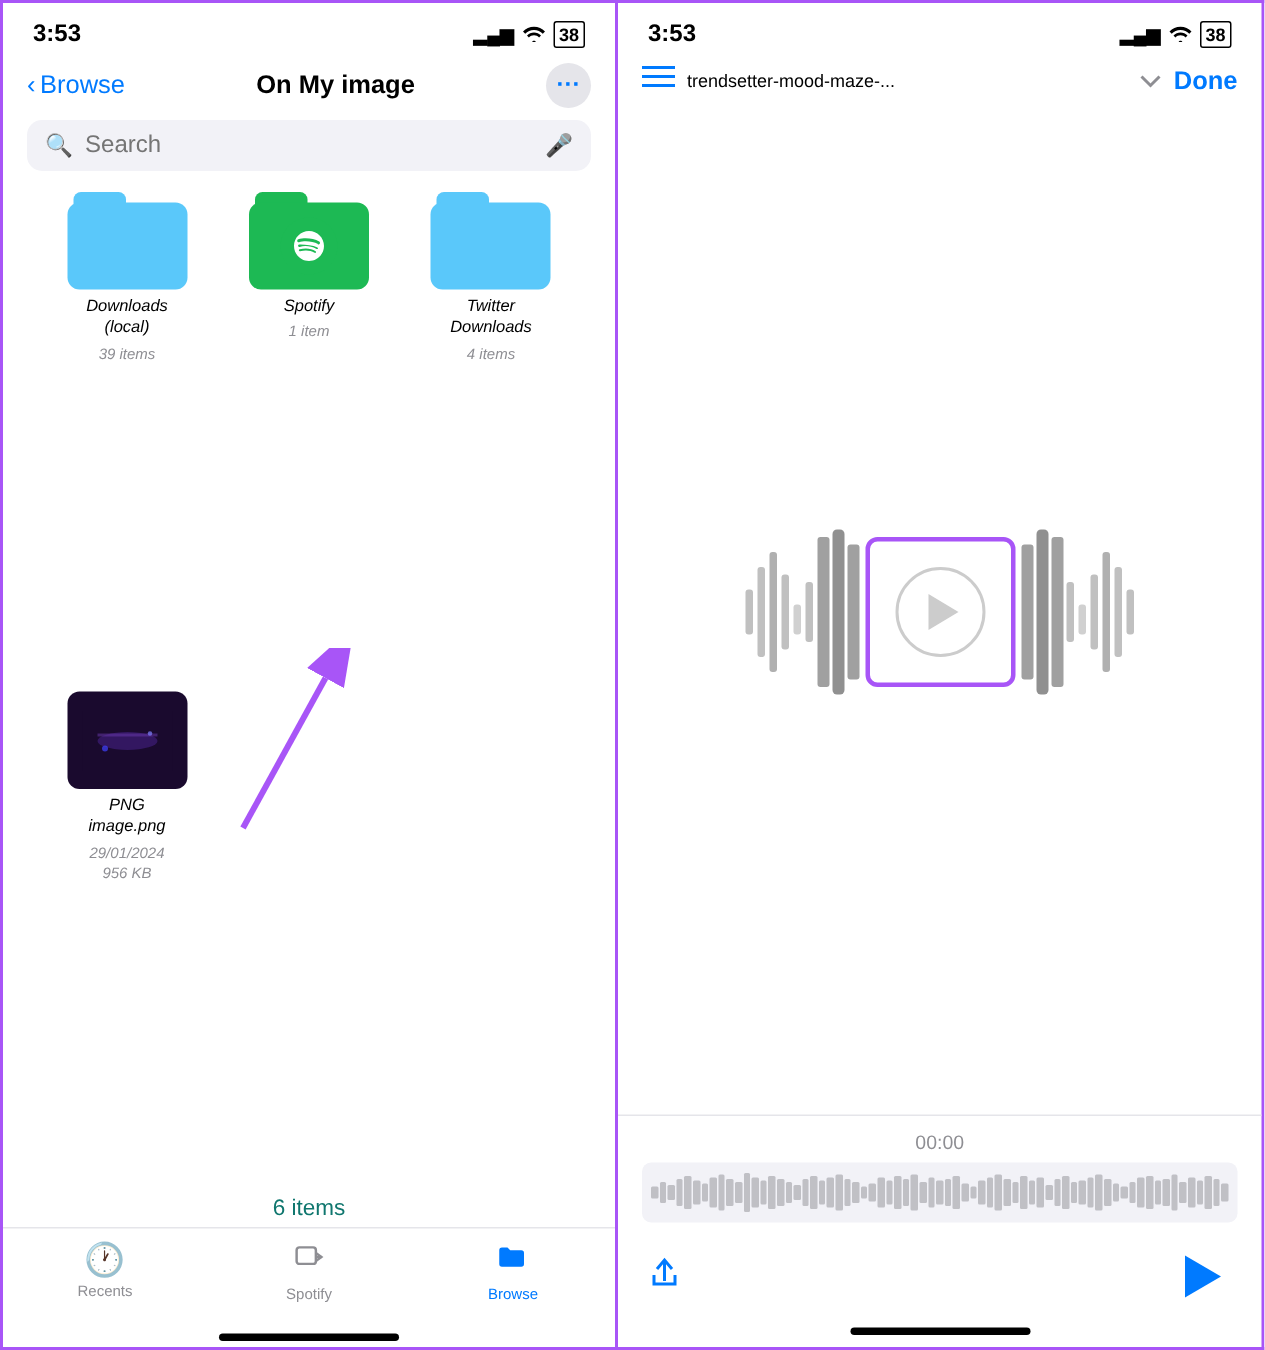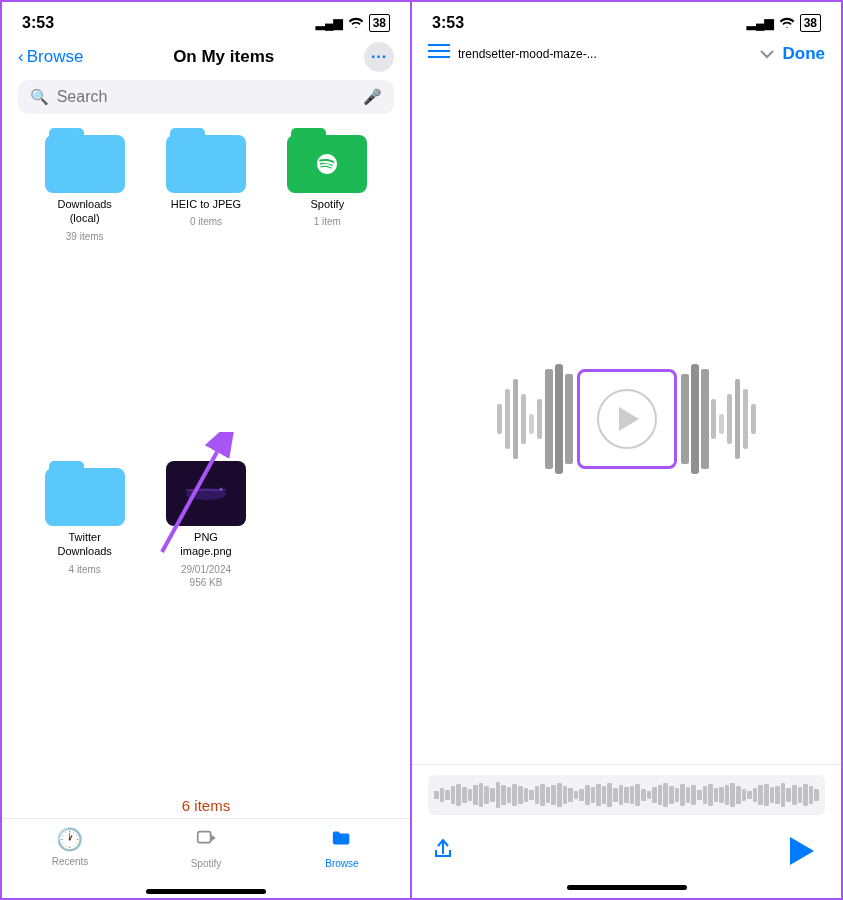--- a/index.html
+++ b/index.html
@@ -86,20 +86,21 @@
     .search-icon { color: #8e8e93; font-size: 15px; }
     .mic-icon { color: #8e8e93; font-size: 15px; }
 
     .files-grid {
       flex: 1;
       padding: 0 27px;
       display: grid;
       grid-template-columns: repeat(3, 1fr);
       gap: 20px 10px;
       overflow: hidden;
+      font-style: italic;
     }
 
     .file-item {
       display: flex;
       flex-direction: column;
       align-items: center;
       gap: 4px;
     }
 
     .folder-icon {
@@ -171,21 +172,21 @@
     .file-meta {
       font-size: 10px;
       color: #8e8e93;
       text-align: center;
       line-height: 1.3;
     }
 
     .items-count {
       text-align: center;
       font-size: 15px;
-      color: #c2410c;
+      color: #0f766e;
       padding: 10px 0 4px;
     }
 
     .tab-bar {
       display: flex;
       border-top: 1px solid #e5e5ea;
       padding: 8px 0 20px;
     }
     .tab-item {
       flex: 1;
@@ -426,21 +427,21 @@
         <span>38</span>
       </span>
     </div>
   </div>
 
   <div class="nav-bar">
     <div class="nav-browse">
       <span>‹</span>
       <span>Browse</span>
     </div>
-    <span class="nav-title">On My items</span>
+    <span class="nav-title">On My image</span>
     <div class="nav-more">
       <span>···</span>
     </div>
   </div>
 
   <div class="search-bar">
     <span class="search-icon">🔍</span>
     <input type="text" placeholder="Search" style="">
     <span class="mic-icon">🎤</span>
   </div>
@@ -449,28 +450,20 @@
 
     <div class="file-item">
       <div class="folder-icon">
         <div class="folder-tab"></div>
         <div class="folder-body"></div>
       </div>
       <span class="file-name">Downloads<br>(local)</span>
       <span class="file-meta">39 items</span>
     </div>
 
-    <div class="file-item">
-      <div class="folder-icon">
-        <div class="folder-tab"></div>
-        <div class="folder-body"></div>
-      </div>
-      <span class="file-name">HEIC to JPEG</span>
-      <span class="file-meta">0 items</span>
-    </div>
 
     <div class="file-item">
       <div class="folder-icon spotify-folder">
         <div class="folder-tab"></div>
         <div class="folder-body">
           <div class="spotify-logo">
             <svg viewBox="0 0 24 24" fill="white">
               <path d="M12 2C6.48 2 2 6.48 2 12s4.48 10 10 10 10-4.48 10-10S17.52 2 12 2zm4.64 14.36c-.2.32-.62.42-.94.22-2.58-1.58-5.82-1.94-9.64-1.06-.36.08-.72-.14-.8-.5-.08-.36.14-.72.5-.8 4.18-.96 7.76-.54 10.66 1.22.32.2.42.62.22.92zm1.24-2.76c-.24.4-.76.52-1.16.28-2.96-1.82-7.46-2.34-10.96-1.28-.44.12-.9-.12-1.02-.56-.12-.44.12-.9.56-1.02 4-.12 8.96.46 12.34 1.94.4.24.52.76.28 1.16l-.04-.52zm.1-2.88C14.44 8.7 8.72 8.5 5.44 9.48c-.52.16-1.08-.14-1.24-.66-.16-.52.14-1.08.66-1.24 3.76-1.14 10.02-.92 13.96 1.46.48.28.64.9.36 1.38-.28.48-.9.64-1.38.36l-.02.04z"></path>
             </svg>
           </div>
@@ -611,20 +604,21 @@
       <div class="play-box">
         <div class="play-circle">
           <div class="play-triangle"></div>
         </div>
       </div>
     </div>
 
   </div>
 
   <div class="audio-bottom">
+    <div class="audio-time">00:00</div>
     <div class="audio-scrubber">
       <div class="scrubber-waveform">
 
         <div class="scrubber-bar" style="height:8px;"></div>
         <div class="scrubber-bar" style="height:14px;"></div>
         <div class="scrubber-bar" style="height:10px;"></div>
         <div class="scrubber-bar" style="height:18px;"></div>
         <div class="scrubber-bar" style="height:22px;"></div>
         <div class="scrubber-bar" style="height:16px;"></div>
         <div class="scrubber-bar" style="height:12px;"></div>

